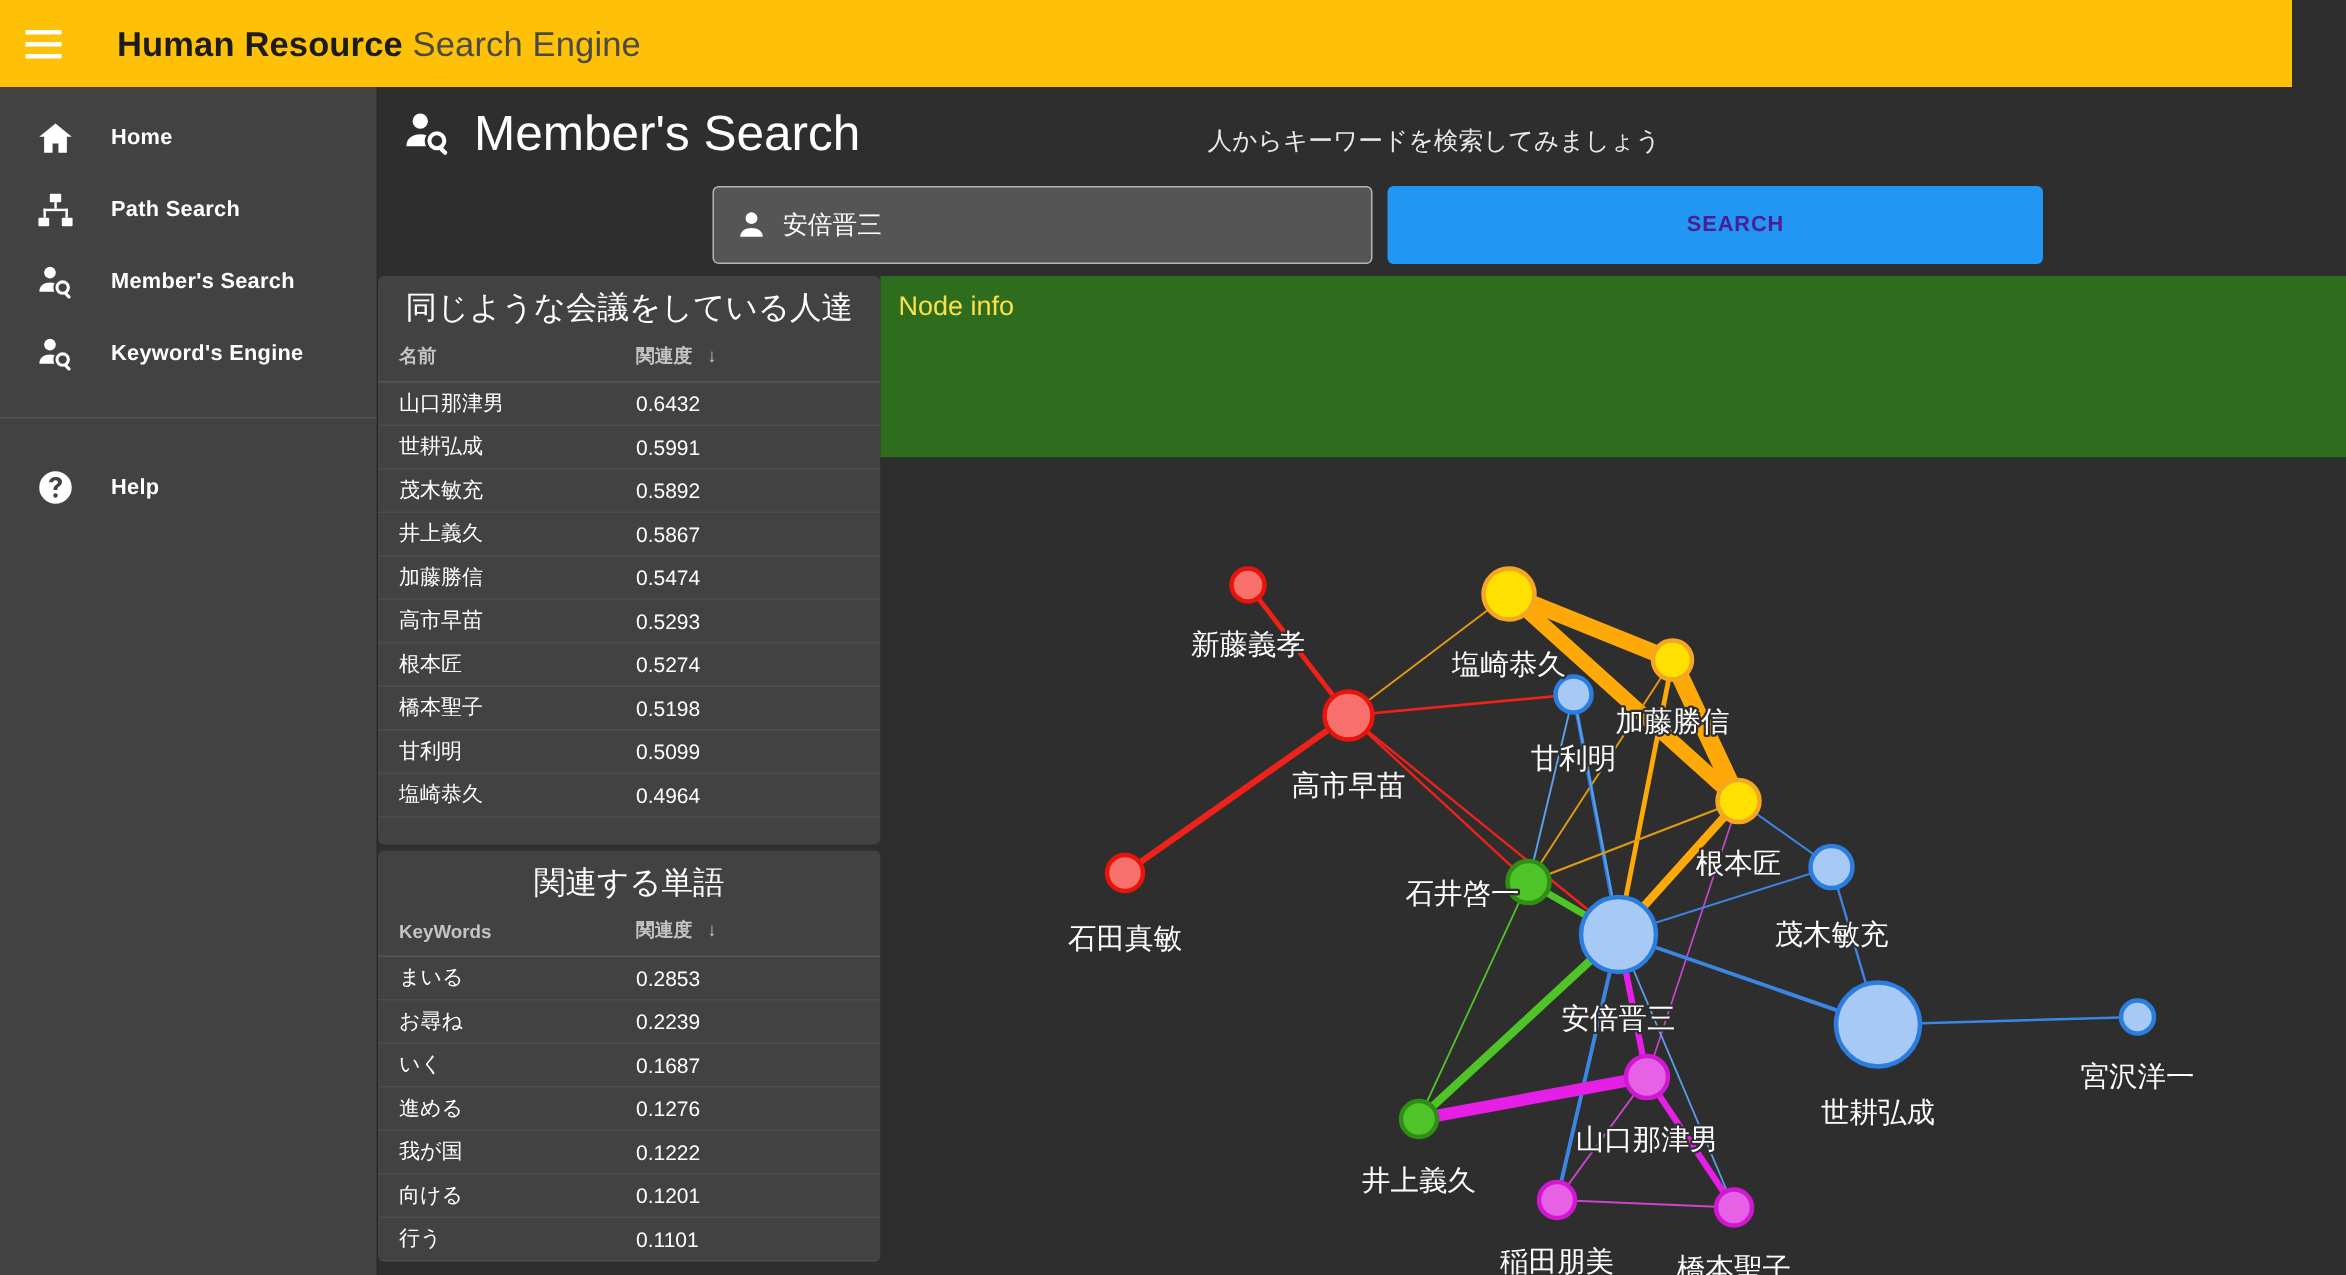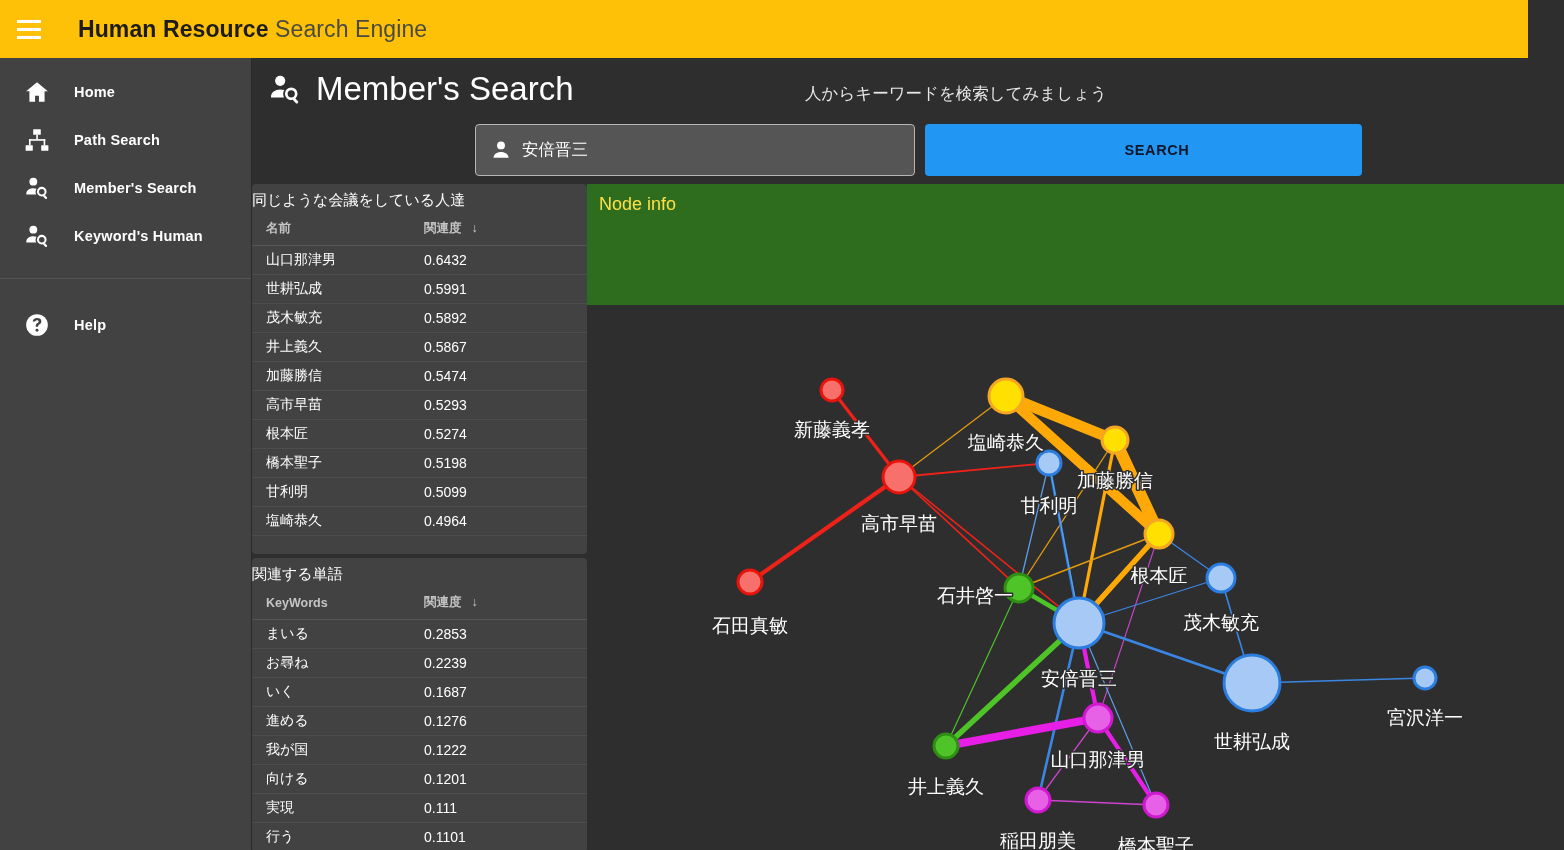--- a/index.html
+++ b/index.html
@@ -55,33 +55,33 @@
   .search-row { position: absolute; left: 223px; top: 66px; display: flex; gap: 10px; }
   .search-box {
     width: 440px; height: 52px; background: #555555; border: 1px solid #b5b5b5;
     border-radius: 4px; display: flex; align-items: center; padding: 0 14px; gap: 10px;
     cursor: text;
   }
   .search-box .p-ico svg { fill: #ffffff; display: block; }
   .search-value { font-size: 16.5px; color: #ffffff; }
   .search-btn {
     width: 437px; height: 52px; background: #2196f3; border: none; border-radius: 4px;
-    color: #0f172a; font-size: 14.5px; font-weight: 700; letter-spacing: .6px; cursor: pointer;
+    color: #4c1d95; font-size: 14.5px; font-weight: 700; letter-spacing: .6px; cursor: pointer;
     font-family: "Liberation Sans", sans-serif;
     padding-left: 27px;
   }
 
   
   .cards { position: absolute; left: 0px; top: 126px; width: 335px; }
   .card {
     background: #424242; border-radius: 4px; overflow: hidden;
   }
   .card + .card { margin-top: 4px; }
   .card-title {
-    color: #ffffff; font-size: 15px; padding: 7px 0 6px 0;
+    text-align: center; color: #ffffff; font-size: 21px; padding: 7px 0 6px 0;
   }
   table { width: 100%; border-collapse: collapse; }
   th {
     text-align: left; color: #c4c4c4; font-size: 12.5px; font-weight: 700;
     padding: 4px 0 8px 14px; border-bottom: 1px solid #565656;
   }
   th.num { padding-left: 0; }
   th .arrow { margin-left: 10px; font-weight: 400; }
   td {
     color: #ffffff; font-size: 14px; padding: 5px 0 5px 14px;
@@ -161,21 +161,21 @@
     </div>
     <div class="nav-item">
       <span class="nav-icon">
         <svg width="26" height="26" viewBox="0 0 24 24">
           <circle cx="8.6" cy="6.2" r="3.6"></circle>
           <path d="M2.1 17.6c0-3.3 3-5.3 6.5-5.3 1 0 2 .17 2.9.48-.5.8-.8 1.75-.8 2.77 0 .9.22 1.74.6 2.48H2.1z"></path>
           <circle cx="16.4" cy="15.4" r="3.5" fill="none" stroke="#ffffff" stroke-width="1.9"></circle>
           <rect x="18.6" y="18" width="4.4" height="2" rx="1" transform="rotate(45 18.6 18)"></rect>
         </svg>
       </span>
-      <span class="nav-label">Keyword's Human</span>
+      <span class="nav-label">Keyword's Engine</span>
     </div>
   </div>
 
   <div class="nav-sep"></div>
 
   <div class="nav-item">
     <span class="nav-icon">
       <svg width="26" height="26" viewBox="0 0 24 24">
         <circle cx="12" cy="12" r="10"></circle>
         <path d="M12 5.6c-2.2 0-3.7 1.2-4 3.2h2.3c.2-.8.8-1.3 1.7-1.3.9 0 1.5.5 1.5 1.2 0 .7-.35 1-1.3 1.7-1.05.75-1.45 1.4-1.4 2.6v.5h2.3v-.35c0-.8.3-1.2 1.3-1.9 1.1-.8 1.6-1.6 1.6-2.8 0-1.8-1.5-2.85-4-2.85z" fill="#424242"></path>
@@ -298,24 +298,20 @@
               <td class="col-a">進める</td>
               <td class="num">0.1276</td>
             </tr>
             <tr>
               <td class="col-a">我が国</td>
               <td class="num">0.1222</td>
             </tr>
             <tr>
               <td class="col-a">向ける</td>
               <td class="num">0.1201</td>
-            </tr>
-            <tr>
-              <td class="col-a">実現</td>
-              <td class="num">0.111</td>
             </tr>
             <tr>
               <td class="col-a">行う</td>
               <td class="num">0.1101</td>
             </tr>
           </tbody>
       </table>
 
     </div>
   </div>

